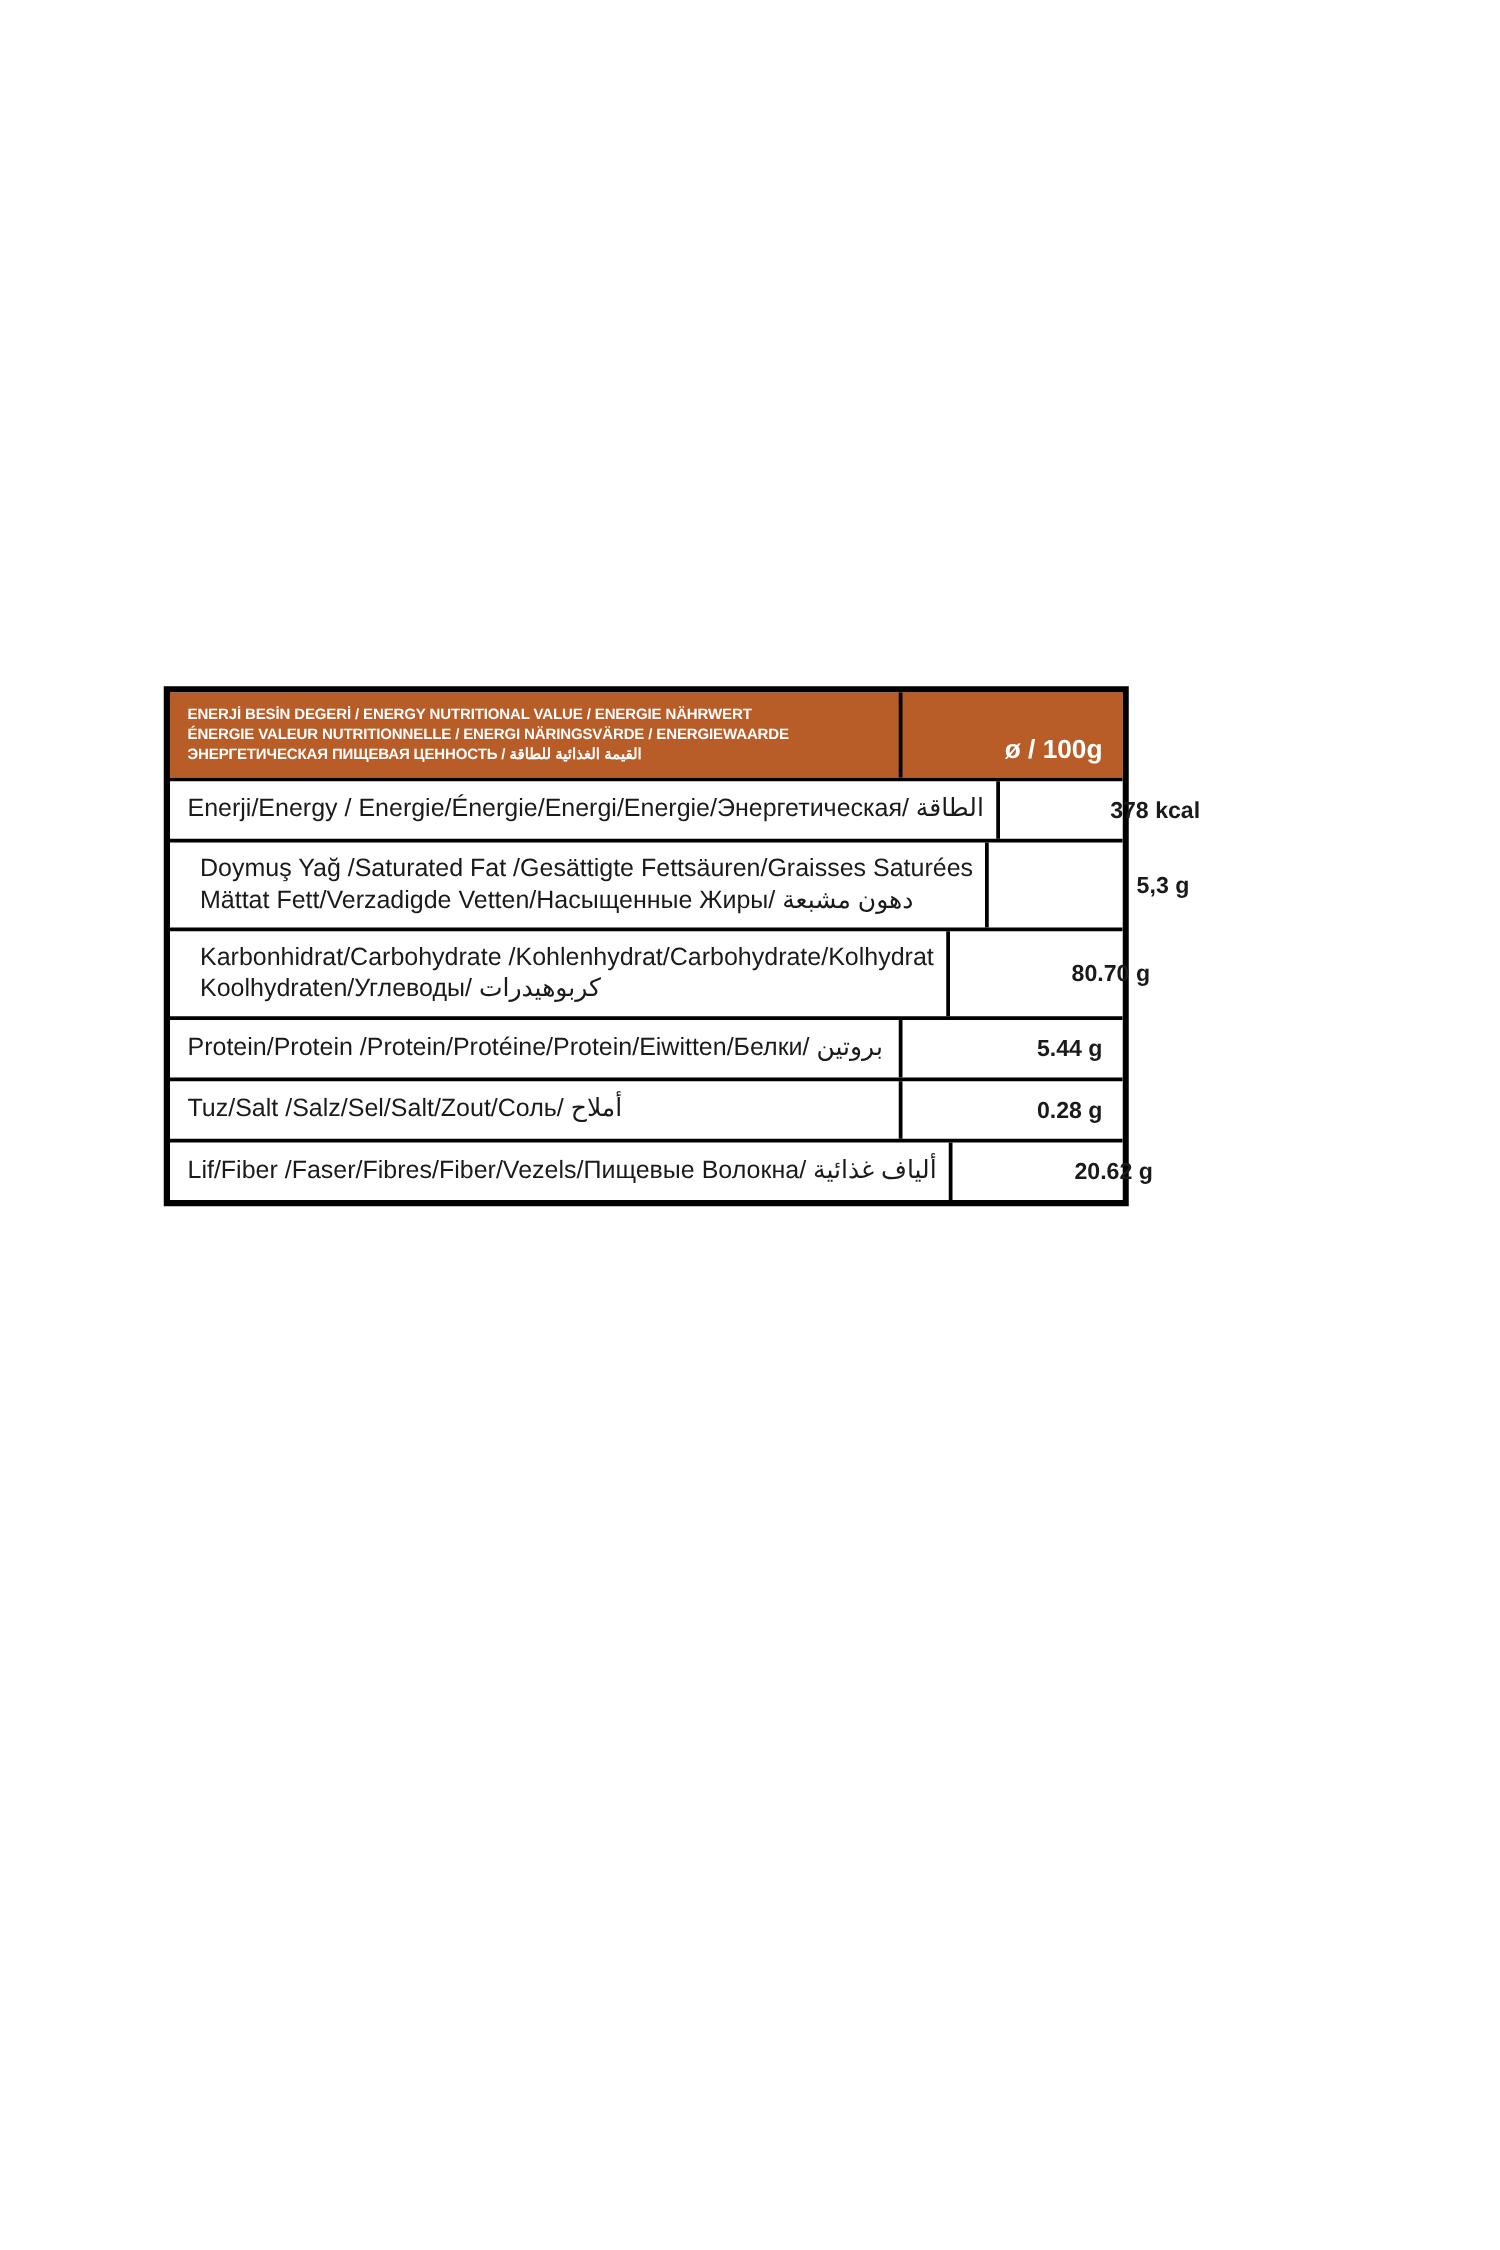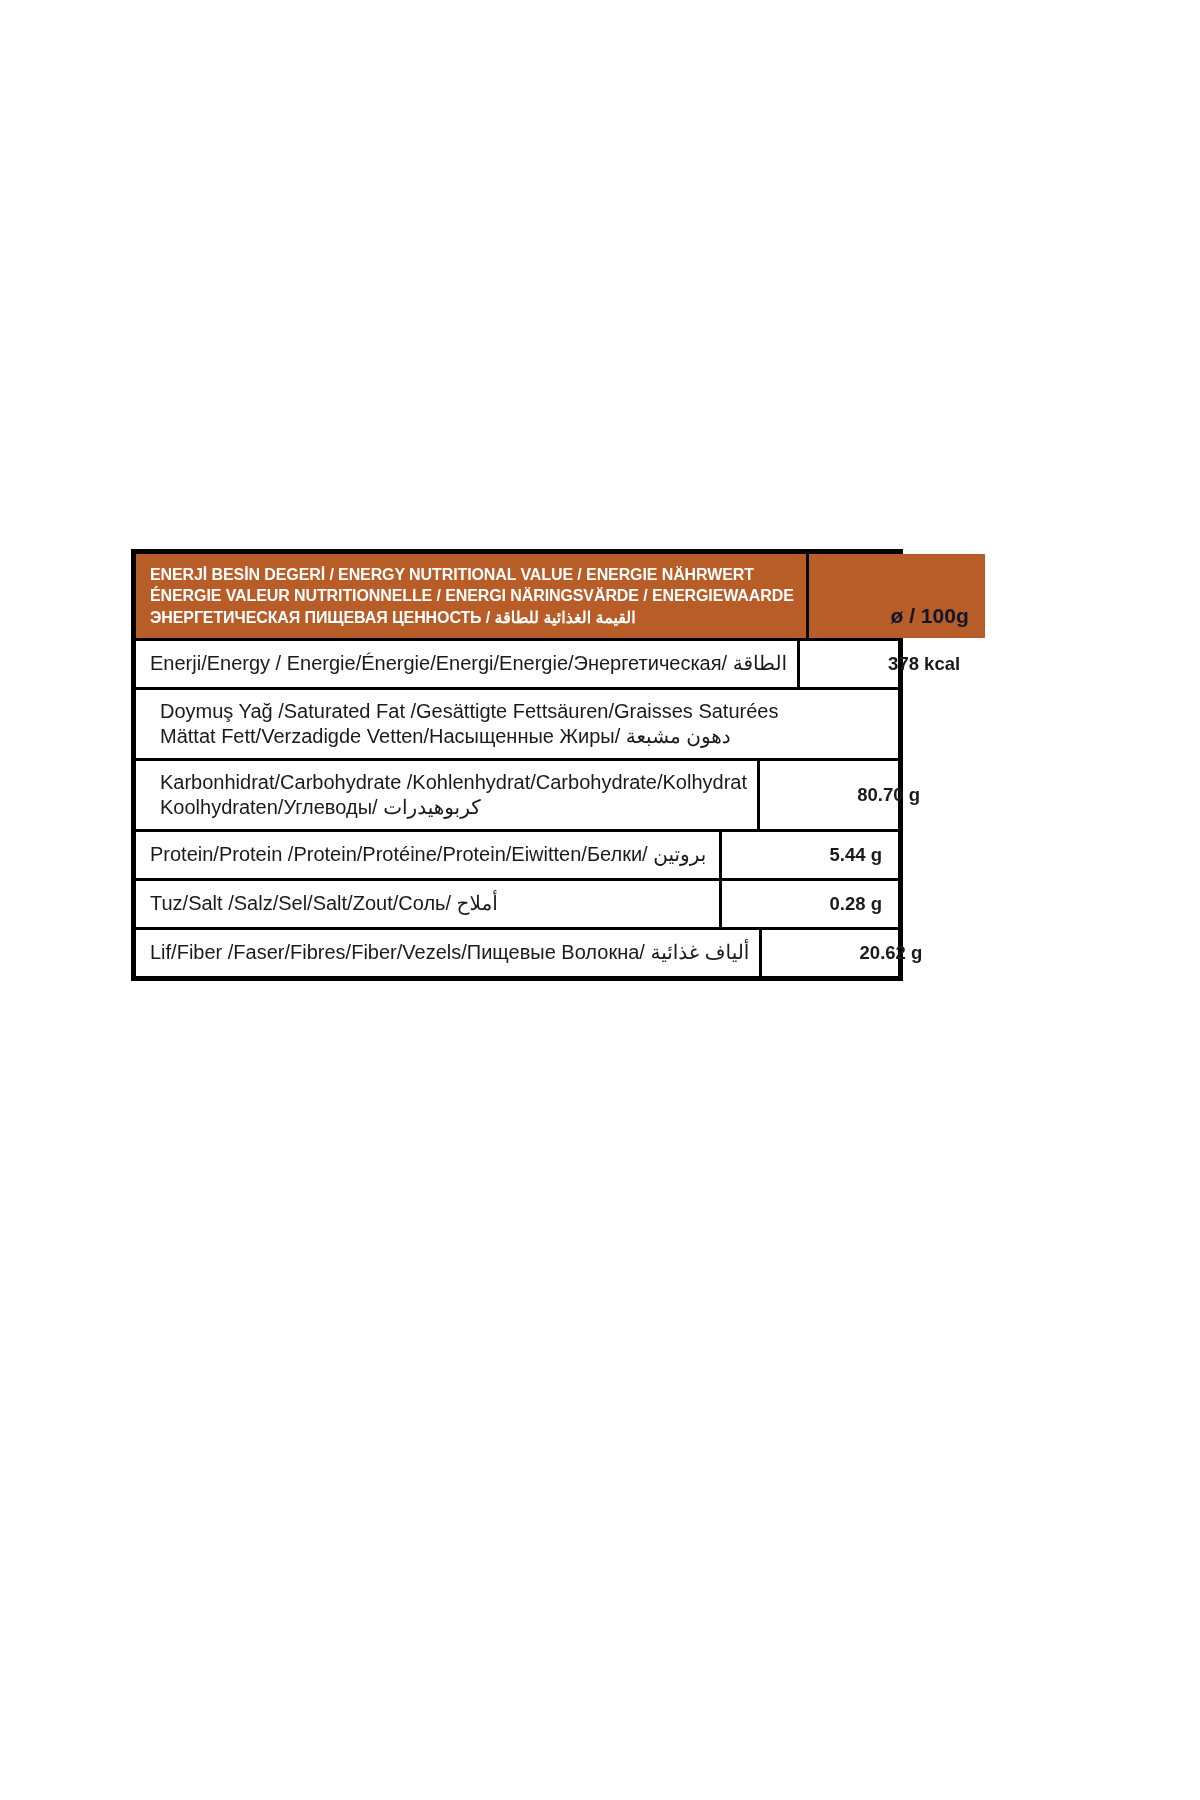--- a/index.html
+++ b/index.html
@@ -29,35 +29,35 @@
   .panel-header {
     display: flex;
     align-items: stretch;
     background: #b85c28;
   }
   .header-titles {
     flex: 1 1 auto;
     padding: 10px 12px 10px 14px;
     color: #ffffff;
     font-weight: bold;
-    font-size: 16px;
+    font-size: 12px;
     line-height: 1.33;
     letter-spacing: -0.1px;
     display: flex;
     flex-direction: column;
     justify-content: center;
   }
   .header-titles .line {
     white-space: nowrap;
   }
   .header-amount {
     flex: 0 0 179px;
     border-left: 3px solid #000000;
     background: #b85c28;
-    color: #0f172a;
+    color: #ffffff;
     font-weight: bold;
     font-size: 21px;
     display: flex;
     align-items: flex-end;
     justify-content: flex-end;
     padding: 0 16px 10px 0;
     box-sizing: border-box;
   }
 
   
@@ -119,20 +119,21 @@
     </div>
     <div class="row-value">378 kcal</div>
   </div>
 
 
   <div class="nutrition-row tall">
     <div class="row-label">
       <span class="lbl-line">Doymuş Yağ /Saturated Fat /Gesättigte Fettsäuren/Graisses Saturées</span>
       <span class="lbl-line">Mättat Fett/Verzadigde Vetten/Насыщенные Жиры/ دهون مشبعة</span>
     </div>
+    <div class="row-value">5,3 g</div>
   </div>
 
   <div class="nutrition-row tall">
     <div class="row-label">
       <span class="lbl-line">Karbonhidrat/Carbohydrate /Kohlenhydrat/Carbohydrate/Kolhydrat</span>
       <span class="lbl-line">Koolhydraten/Углеводы/ كربوهيدرات</span>
     </div>
     <div class="row-value">80.70 g</div>
   </div>
 

